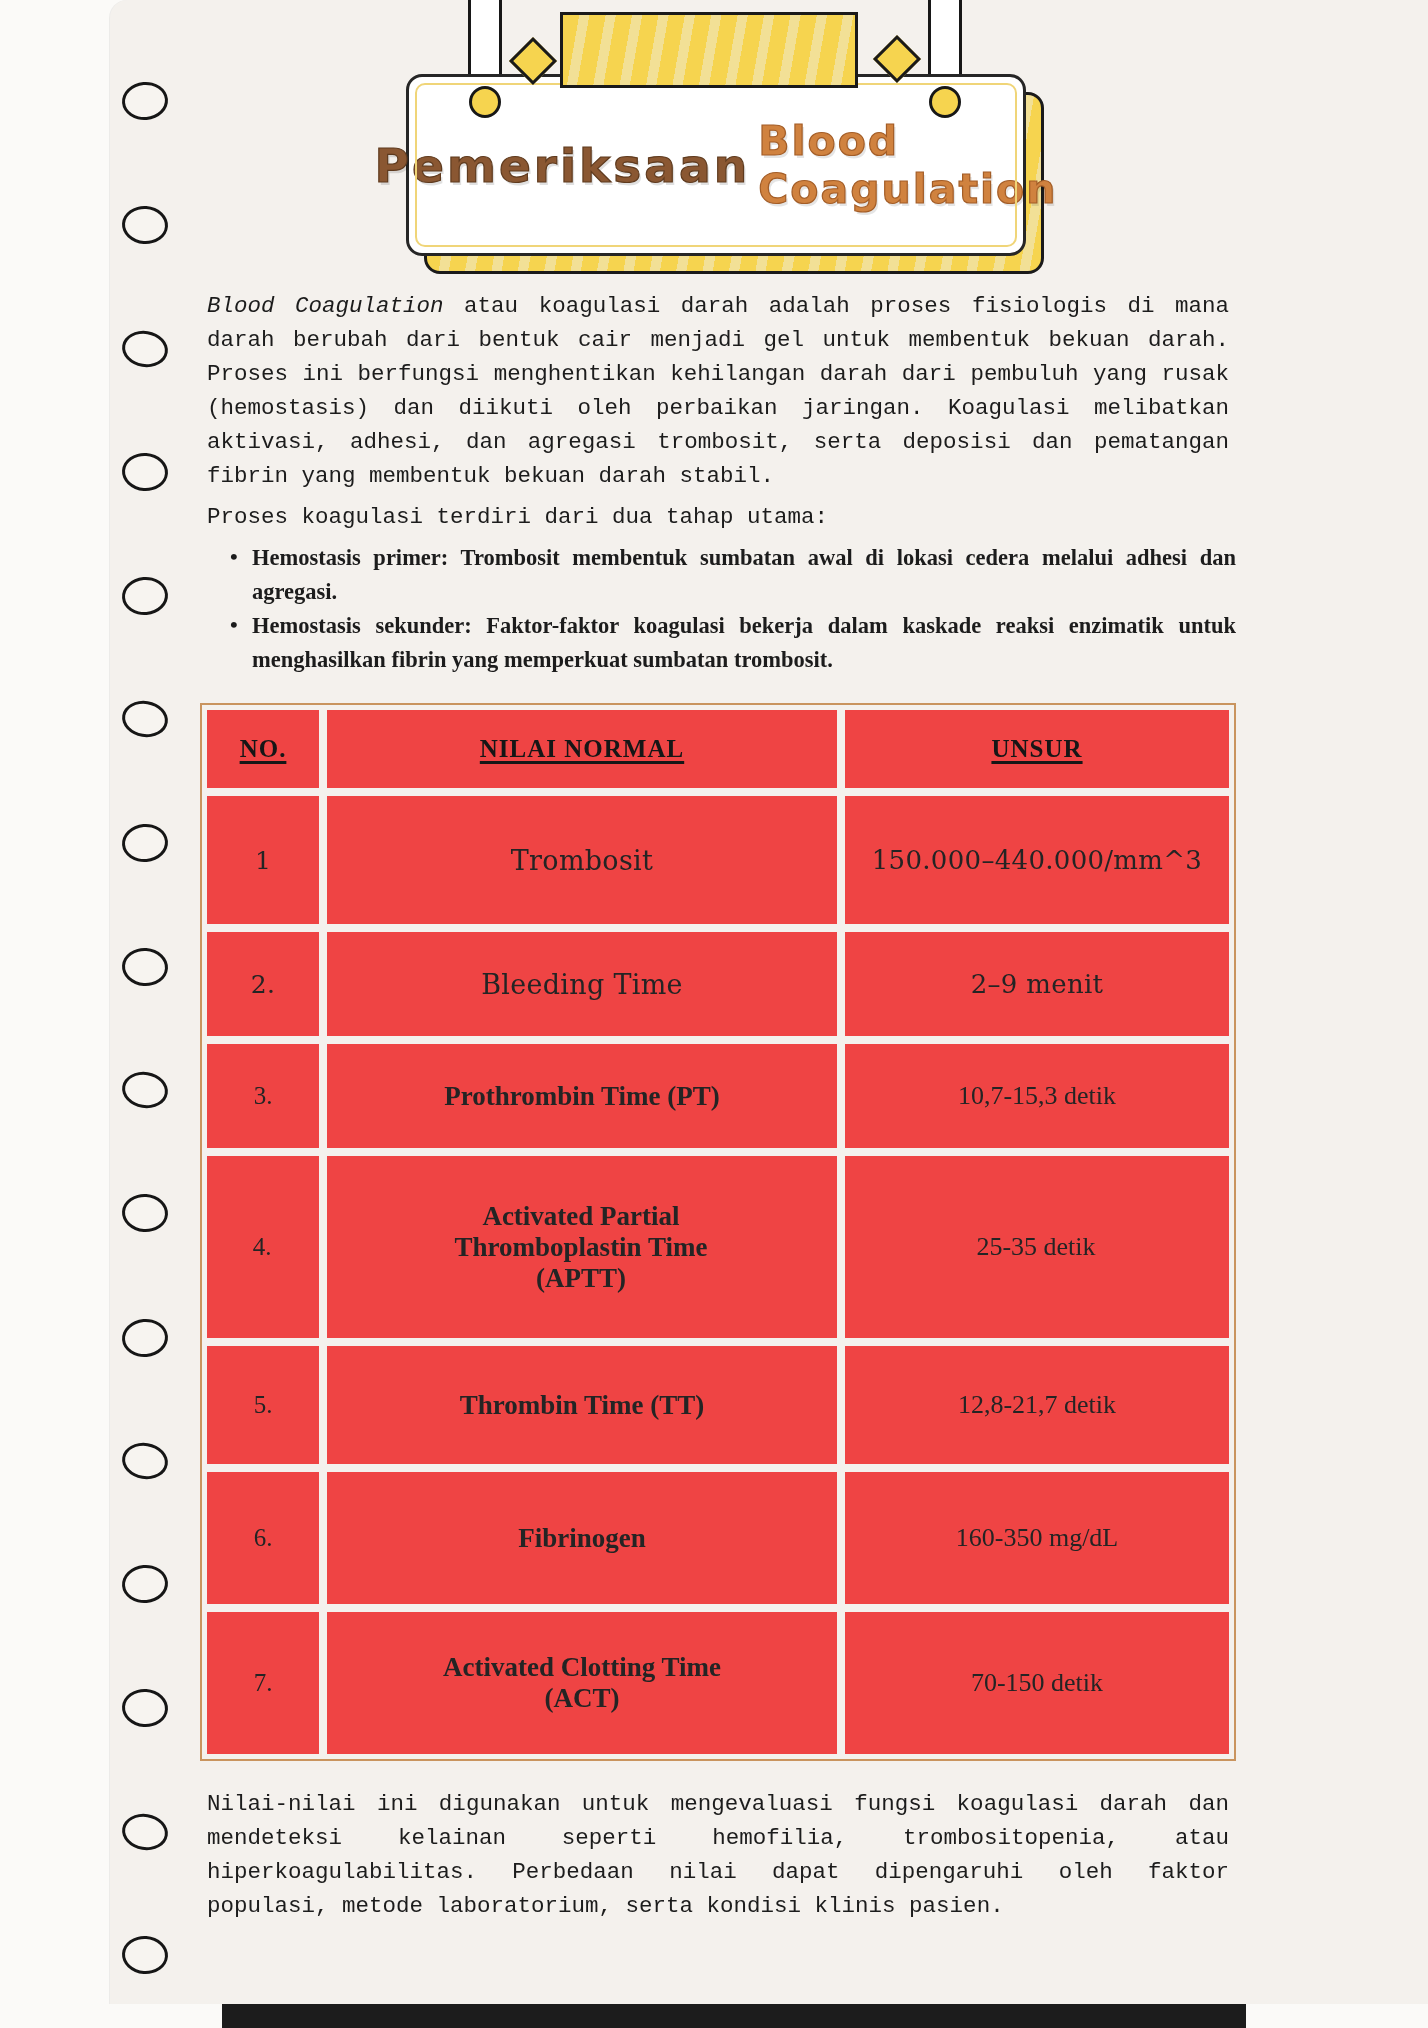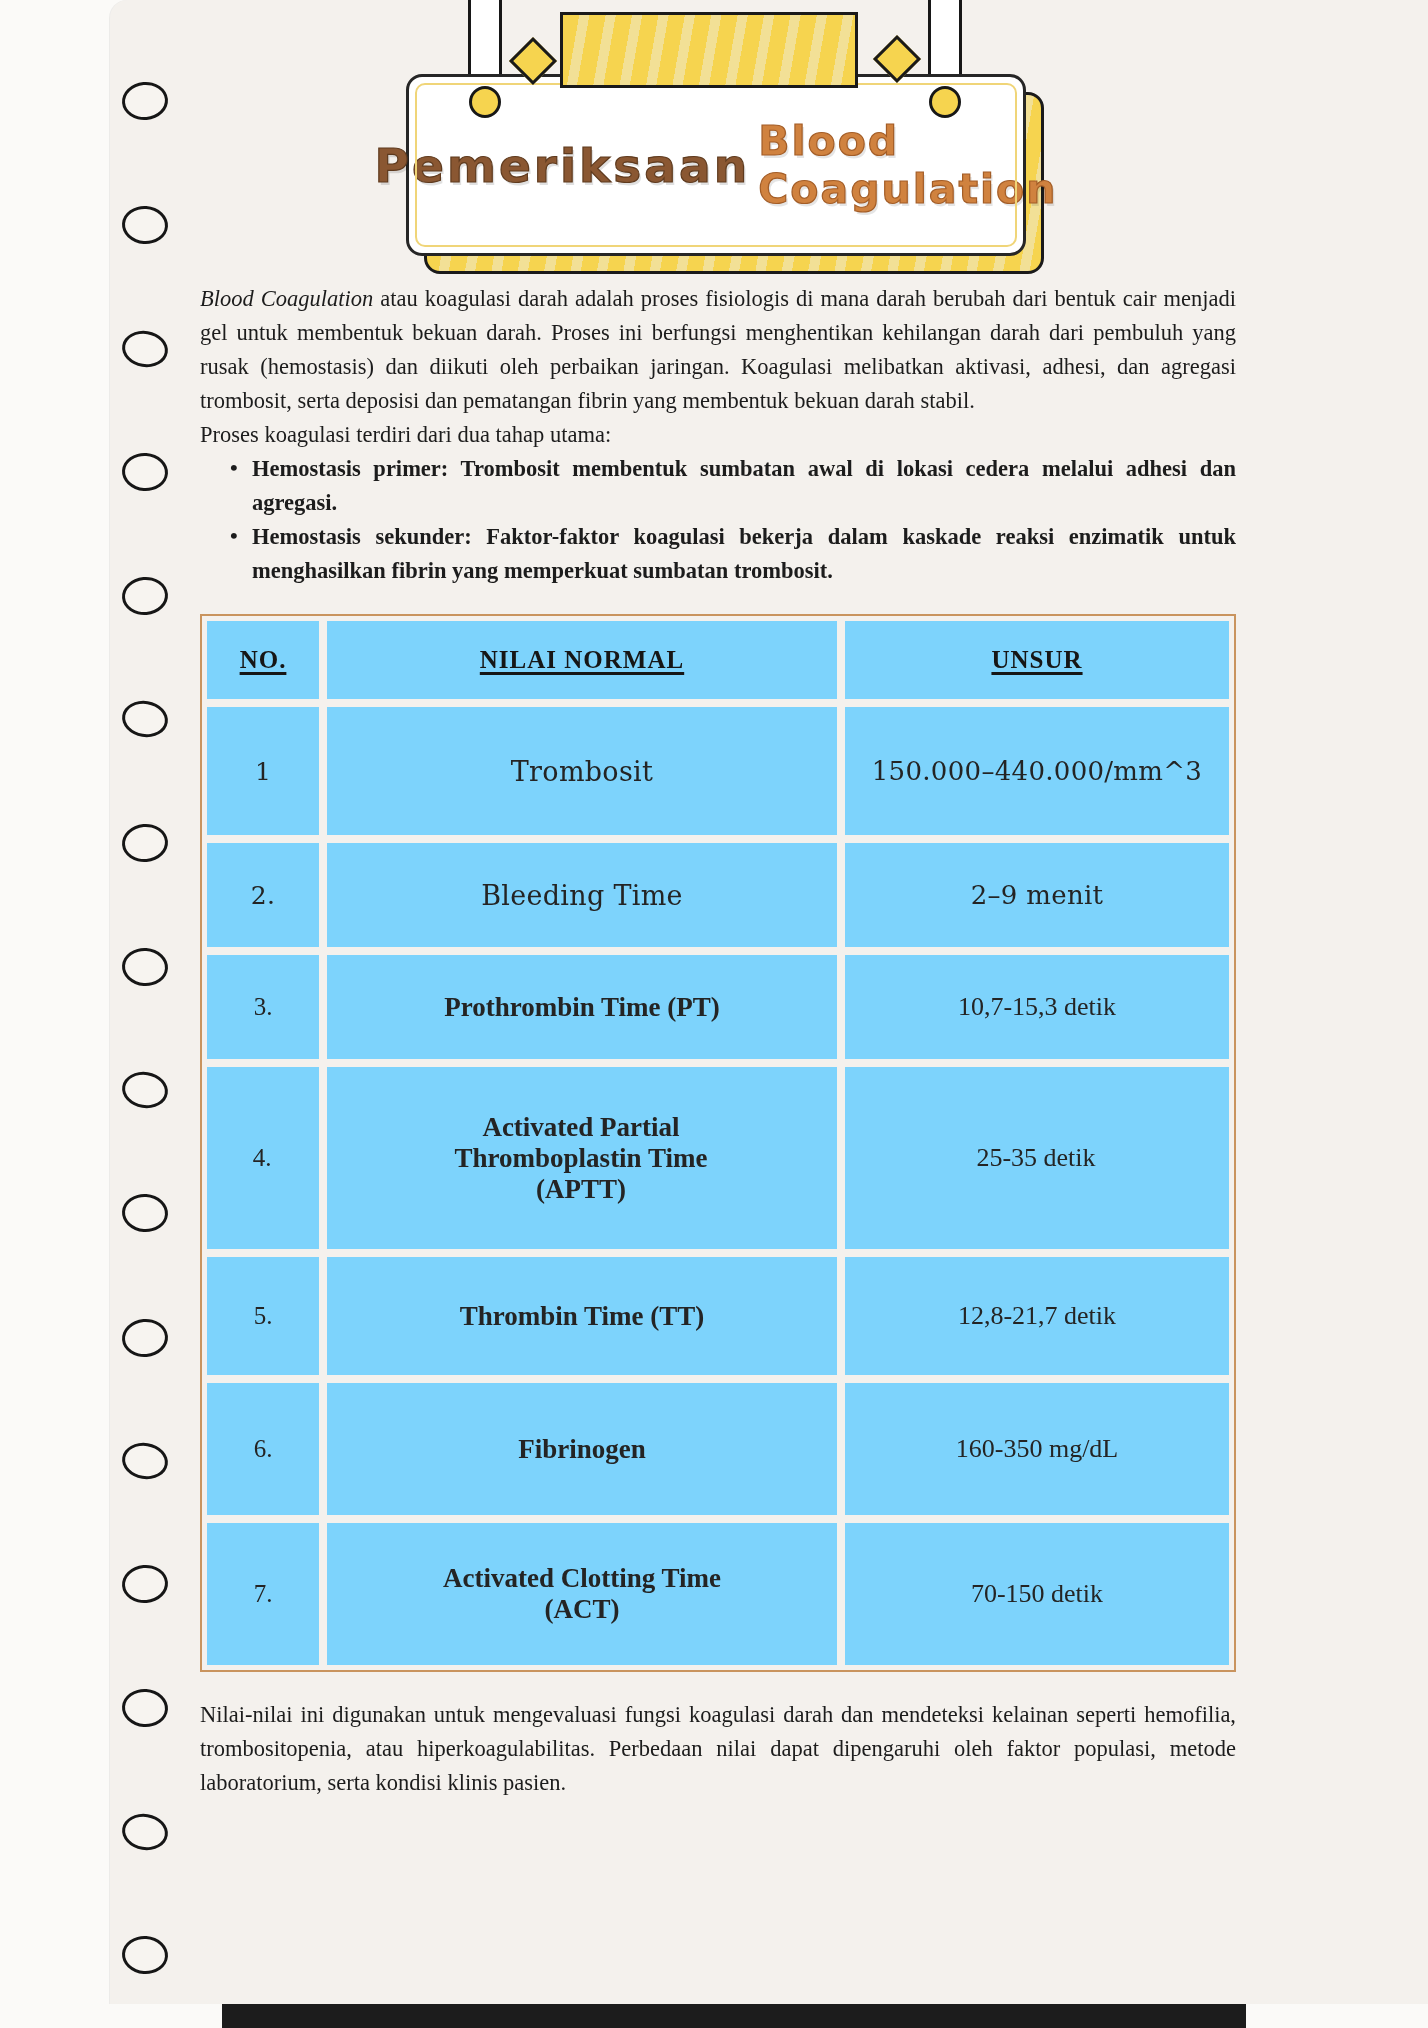--- a/index.html
+++ b/index.html
@@ -29,29 +29,29 @@
   .board{position:absolute;left:296px;top:74px;width:620px;height:182px;background:#ffffff;border:3px solid #262626;border-radius:16px;box-sizing:border-box;z-index:3;display:flex;flex-direction:row;align-items:center;justify-content:center;gap:8px;}
   .board::after{content:"";position:absolute;inset:6px;border:2px solid #f0d578;border-radius:10px;pointer-events:none;}
   .title1{font-family:"DejaVu Sans",sans-serif;font-weight:bold;font-size:47px;letter-spacing:3px;color:#8a5732;-webkit-text-stroke:1.2px #5e3a1e;text-shadow:2px 3px 0 rgba(0,0,0,0.12);}
   .title2{font-family:"DejaVu Sans",sans-serif;font-weight:bold;font-size:41px;letter-spacing:2px;color:#d0823f;-webkit-text-stroke:1.2px #a35d27;text-shadow:2px 3px 0 rgba(0,0,0,0.10);}
   .pin{position:absolute;width:32px;height:32px;border-radius:50%;background:#f6d44f;border:3px solid #171717;box-sizing:border-box;z-index:5;}
   .pin-l{left:359px;top:86px;}
   .pin-r{left:819px;top:86px;}
 
   
   .content{position:absolute;left:90px;top:282px;width:1036px;color:#1c1c1c;}
-  .para{margin:0;font-size:22.5px;line-height:34px;text-align:justify;}
+  .para{margin:7px;font-size:22.5px;line-height:34px;text-align:justify;font-family:Liberation Mono, monospace;}
   .bullets{margin:0;padding:0 0 0 30px;list-style:none;}
   .bullets li{position:relative;padding-left:22px;font-size:22.5px;line-height:34px;text-align:justify;font-weight:bold;}
   .bullets li::before{content:"\2022";position:absolute;left:0;top:-1px;font-size:22px;}
 
   
   .tablewrap{margin-top:26px;border:2px solid #c9945e;padding:5px;box-sizing:border-box;}
   .tgrid{display:grid;grid-template-columns:112px 1fr 384px;gap:8px;}
-  .cell{background:#7dd3fc;display:flex;align-items:center;justify-content:center;text-align:center;padding:10px 14px;box-sizing:border-box;color:#242424;}
+  .cell{background:#ef4444;display:flex;align-items:center;justify-content:center;text-align:center;padding:10px 14px;box-sizing:border-box;color:#242424;}
   .hcell{min-height:78px;font-weight:bold;font-size:25px;letter-spacing:1px;text-decoration:underline;text-underline-offset:4px;text-decoration-thickness:2.5px;color:#161616;}
   .body-cell{min-height:104px;}
   .col-no{font-size:25px;}
   .col-unsur{font-size:27px;white-space:pre-line;text-align:center;}
   .col-nilai{font-size:26px;}
   .rowstyle-a{font-family:"DejaVu Serif",serif;letter-spacing:0.3px;}
   .rowstyle-b.col-unsur{font-weight:bold;}
   .row-0{min-height:128px;}
   .row-3{min-height:182px;padding-left:12px;}
   .row-4{min-height:118px;}

